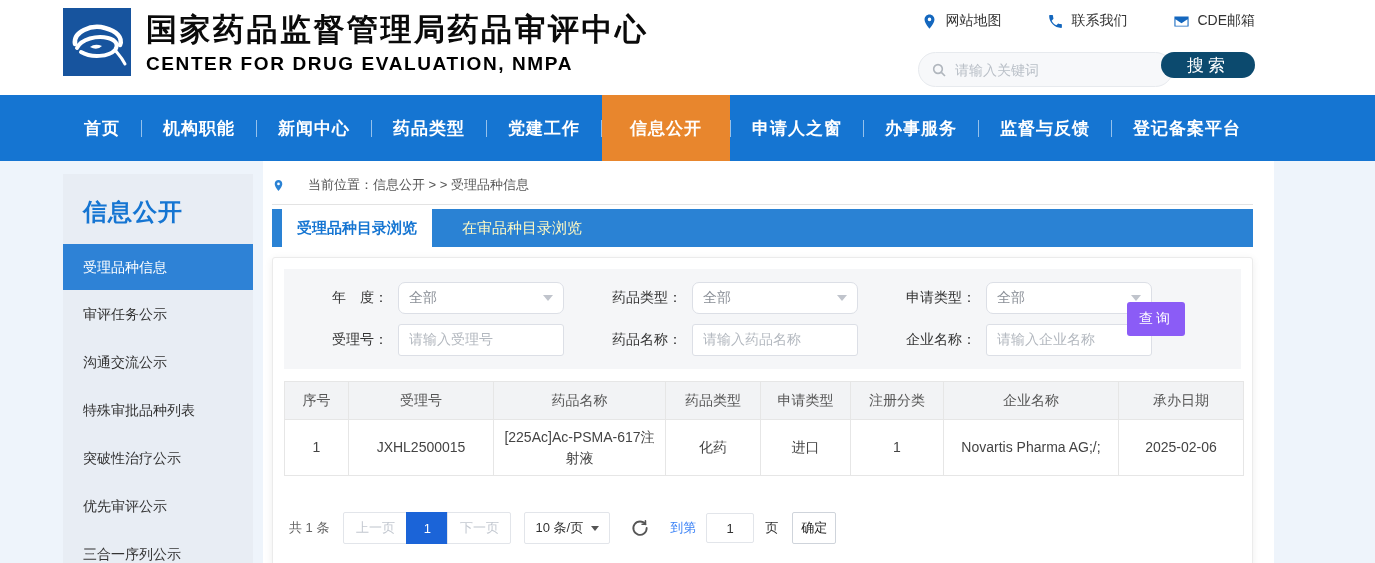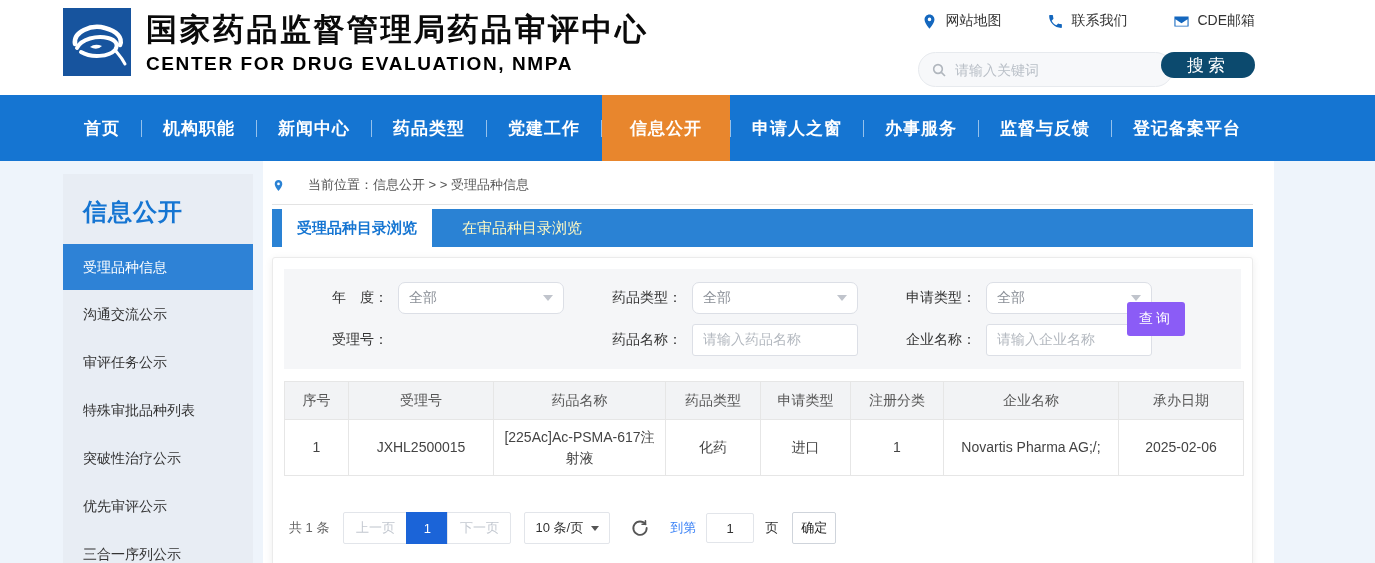--- a/index.html
+++ b/index.html
@@ -168,22 +168,22 @@
   <div class="nav-item">监督与反馈</div>
   <div class="nav-sep"></div>
   <div class="nav-item">登记备案平台</div>
 </div>
 
 <div class="main-wrap">
 
   <div class="sidebar">
     <div class="sidebar-title">信息公开</div>
     <div class="side-item active">受理品种信息</div>
+    <div class="side-item">审评任务公示</div>
     <div class="side-item">沟通交流公示</div>
-    <div class="side-item">审评任务公示</div>
     <div class="side-item">特殊审批品种列表</div>
     <div class="side-item">突破性治疗公示</div>
     <div class="side-item">优先审评公示</div>
     <div class="side-item">三合一序列公示</div>
   </div>
 
   <div class="content-col">
 
     <div class="breadcrumb">
       <svg viewBox="0 0 24 24">
@@ -220,20 +220,21 @@
             <span class="f-label">申请类型：</span>
             <div class="f-select">
               <span class="val">全部</span>
               <span class="caret"></span>
             </div>
           </div>
         </div>
         <div class="f-row">
           <div class="f-group">
             <span class="f-label">受理号：</span>
+            <input class="f-input" type="text" placeholder="请输入受理号" style="">
           </div>
           <div class="f-group">
             <span class="f-label">药品名称：</span>
             <input class="f-input" type="text" placeholder="请输入药品名称" style="">
           </div>
           <div class="f-group">
             <span class="f-label">企业名称：</span>
             <input class="f-input" type="text" placeholder="请输入企业名称" style="">
           </div>
         </div>

